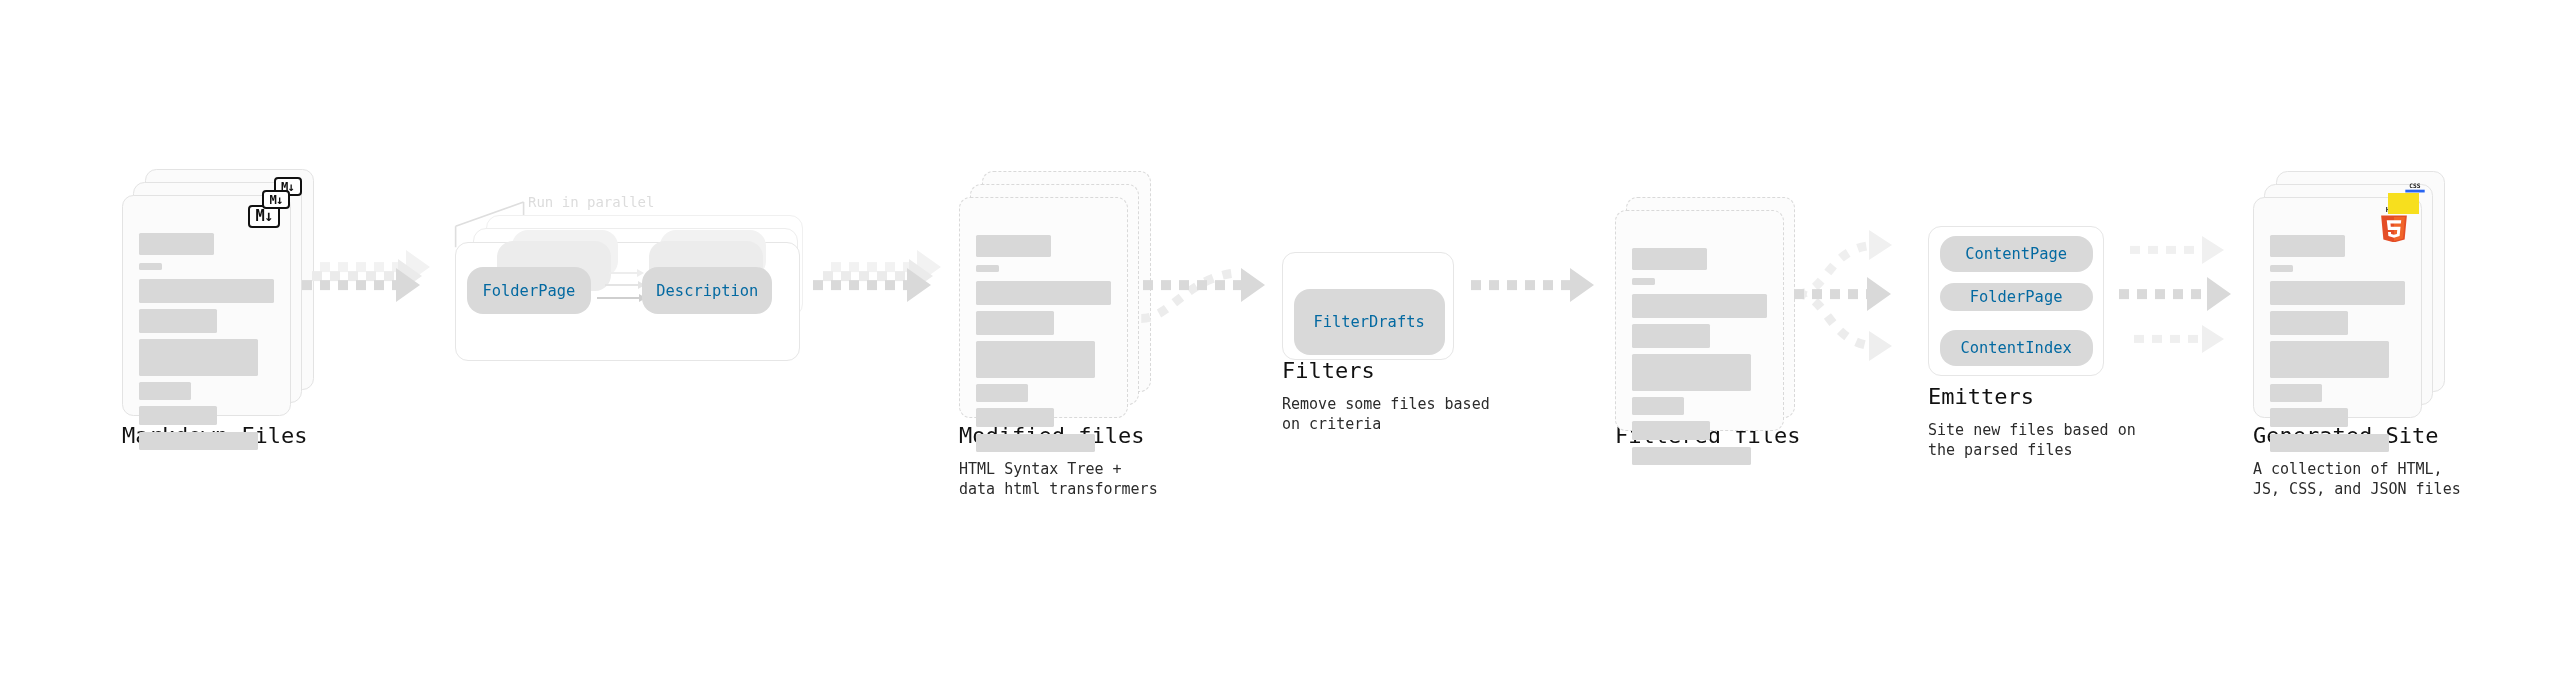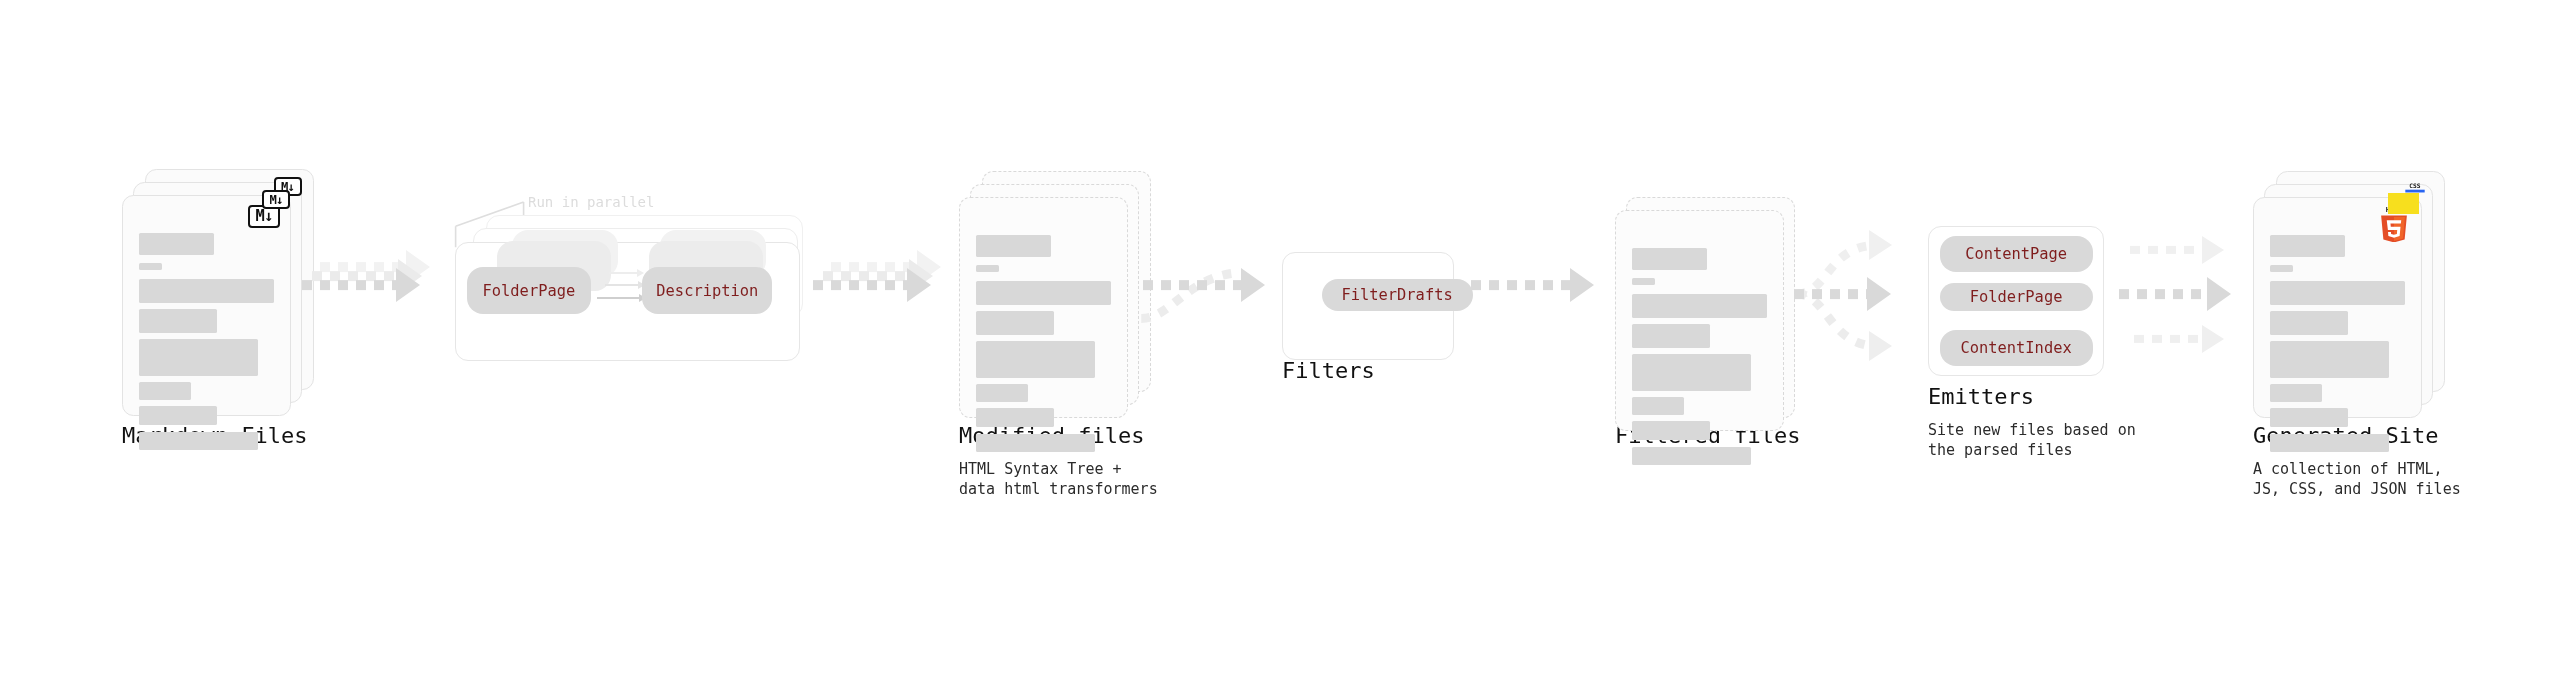--- a/index.html
+++ b/index.html
@@ -55,21 +55,21 @@
   }
 
   
   .proc-box {
     position: absolute;
     border: 1.6px solid #e6e6e6; border-radius: 13px; background: #ffffff;
   }
   .pill {
     background: #d9d9d9; border-radius: 16px;
     display: flex; align-items: center; justify-content: center;
-    font-size: 15.4px; color: #7f1d1d; white-space: nowrap;
+    font-size: 15.4px; color: #0369a1; white-space: nowrap;
   }
   .pill.ghost { background: #ececec; }
   .pill.ghost2 { background: #f2f2f2; }
 
   
   .darrow { position: absolute; height: 32.5px; }
   .darrow .dline {
     position: absolute; top: 50%; transform: translateY(-50%);
     left: 0; height: 9.8px;
     background-image: linear-gradient(90deg, currentColor 55%, transparent 55%);
@@ -215,25 +215,27 @@
       <path d="M4 100 C 40 100, 60 50, 120 44" stroke="#ececec" stroke-width="11" fill="none" stroke-dasharray="11 12"></path>
     </svg>
     <div class="darrow" style="left:4.9px; top:0px; width:130px; color:#d9d9d9;">
       <div class="dline" style="width:99px;"></div>
         <div class="dhead" style="left:98px;"></div>
     </div>
   </div>
 
   <div class="node" style="left:1282px; top:252px; width:179px; height:110px;">
     <div class="proc-box" style="left:0; top:0; width:172px; height:108px;">
-      <div class="pill" style="position:absolute; left:10.6px; top:26px; width:151px; height:32px;margin-left:28px;">FilterDrafts</div>
+      <div class="pill" style="position:absolute; left:10.6px; top:36px; width:151px; height:66px;">FilterDrafts</div>
     </div>
   </div>
   <div class="node" style="left:1282px; top:358px; width:276px;">
     <div class="caption-title">Filters</div>
+    <div class="caption-sub">Remove some files based
+on criteria</div>
   </div>
 
   <div class="node" style="left:1471px; top:269px;">
     <div class="darrow" style="left:0px; top:0px; width:128px; color:#d9d9d9;">
       <div class="dline" style="width:101px;"></div>
         <div class="dhead" style="left:99px;"></div>
     </div>
   </div>
 
   <div class="node" style="left:1615px; top:210px;">

